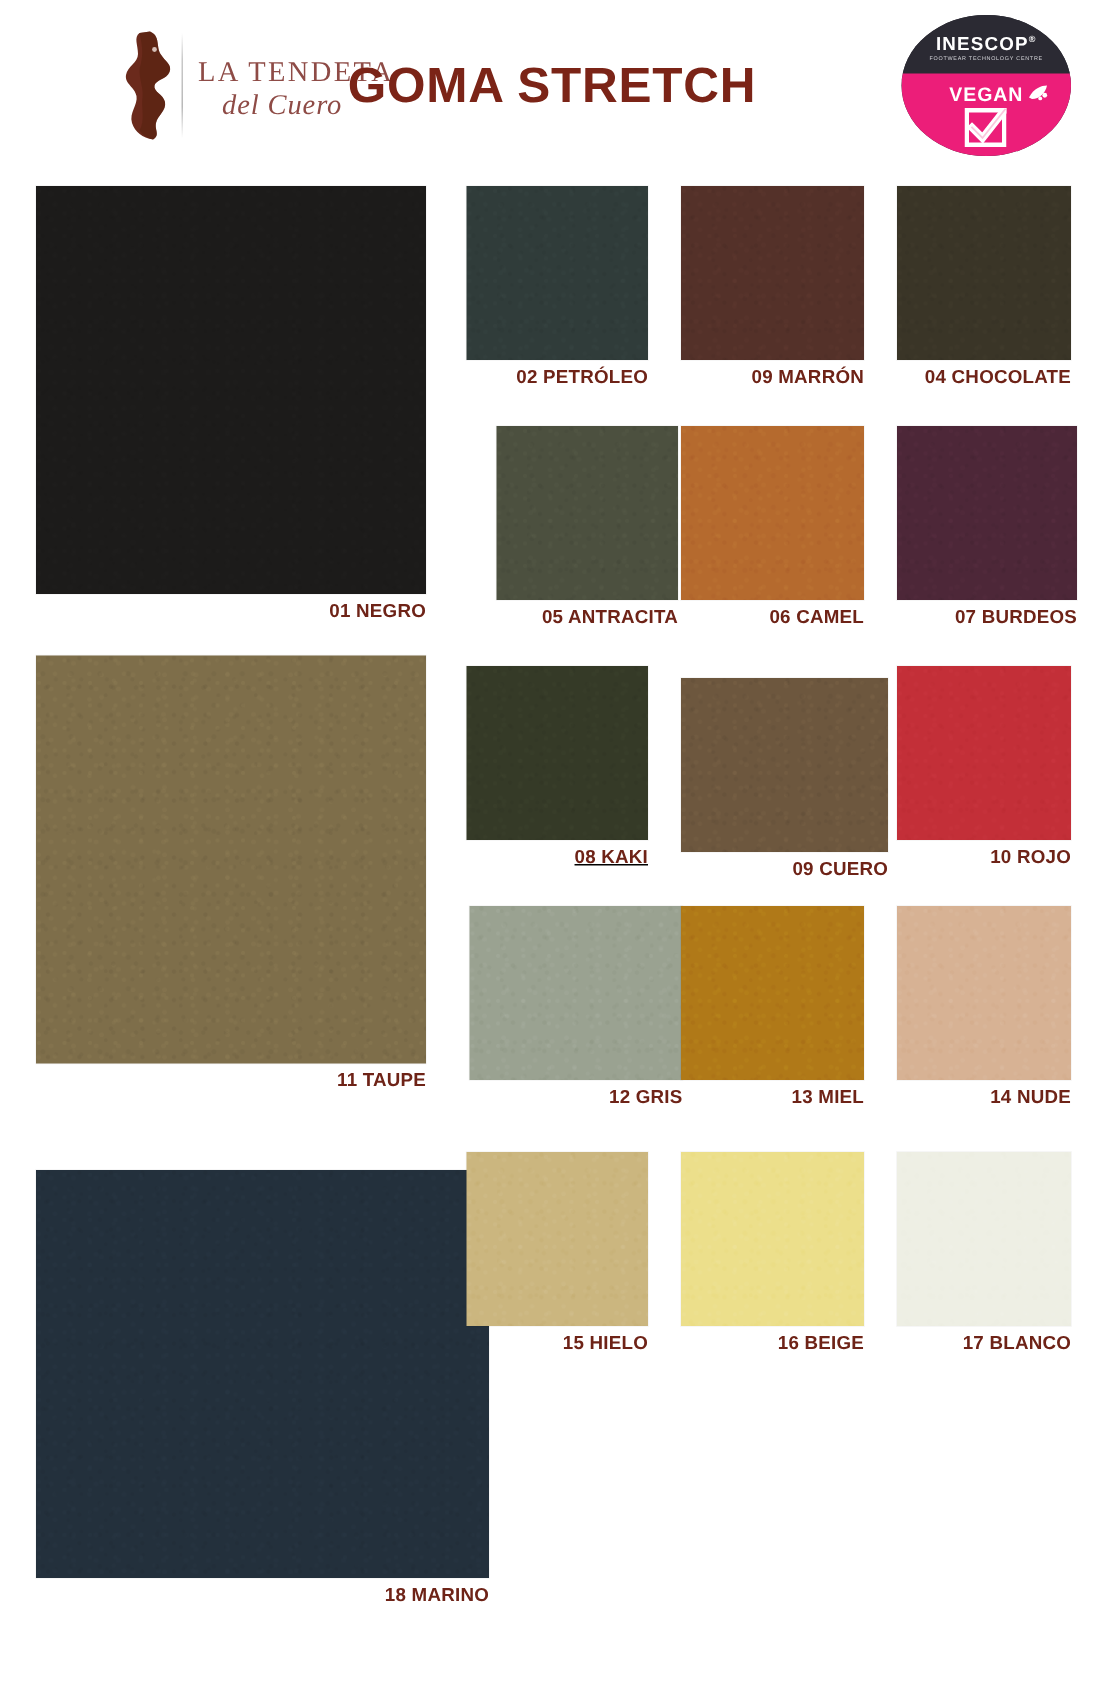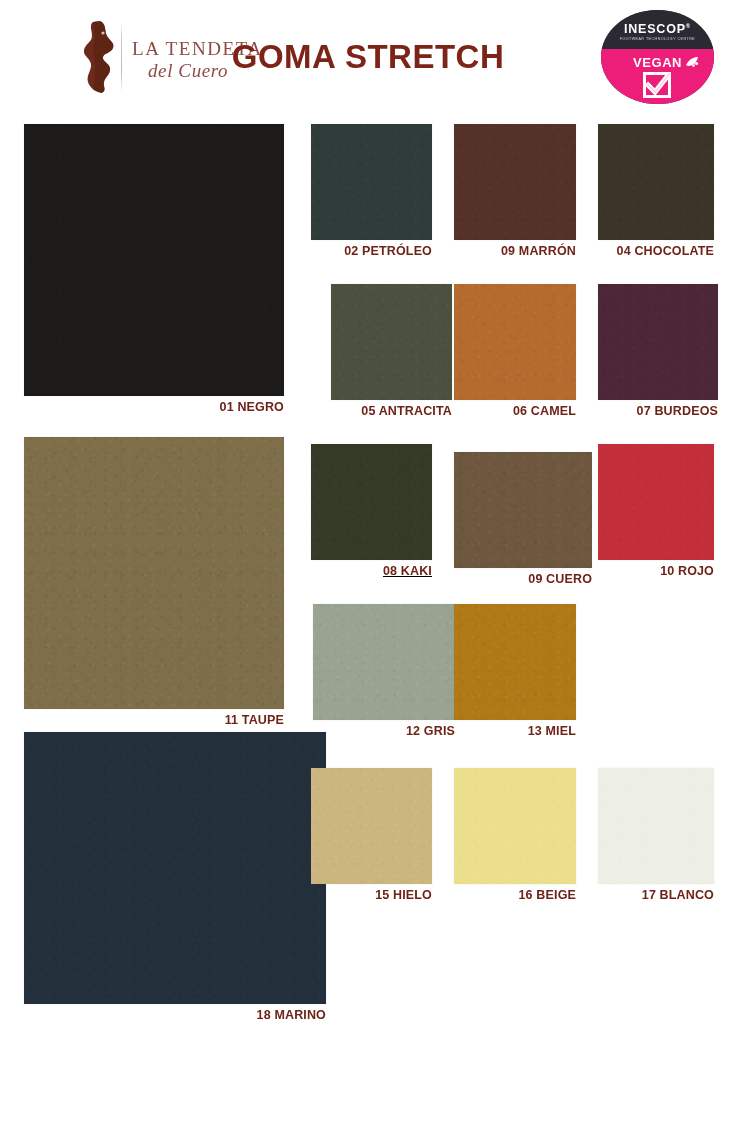--- a/index.html
+++ b/index.html
@@ -123,21 +123,21 @@
     <div class="swatch-cell" style="left:24px;top:12px;width:260px;">
       <div class="swatch" style="height: 272px; background: rgb(28, 27, 26);"></div>
       <div class="swatch-label" style="color: rgb(110, 35, 23);">01 NEGRO</div>
     </div>
 
     <div class="swatch-cell" style="left:24px;top:325px;width:260px;">
       <div class="swatch" style="height: 272px; background: rgb(126, 110, 74);"></div>
       <div class="swatch-label" style="color: rgb(110, 35, 23);">11 TAUPE</div>
     </div>
 
-    <div class="swatch-cell" style="left:24px;top:620px;width:302px;">
+    <div class="swatch-cell" style="left:24px;top:668px;width:302px;">
       <div class="swatch" style="height: 272px; background: rgb(35, 48, 60);"></div>
       <div class="swatch-label" style="color: rgb(110, 35, 23);">18 MARINO</div>
     </div>
 
     <div class="swatch-cell" style="left:311px;top:12px;width:121px;">
       <div class="swatch" style="height: 116px; background: rgb(48, 60, 58);"></div>
       <div class="swatch-label" style="color: rgb(110, 35, 23);">02 PETRÓLEO</div>
     </div>
     <div class="swatch-cell" style="left:454px;top:12px;width:122px;">
       <div class="swatch" style="height: 116px; background: rgb(84, 49, 41);"></div>
@@ -175,20 +175,24 @@
     </div>
 
     <div class="swatch-cell" style="left:313px;top:492px;width:142px;">
       <div class="swatch" style="height: 116px; background: rgb(154, 162, 145);"></div>
       <div class="swatch-label" style="color: rgb(110, 35, 23);">12 GRIS</div>
     </div>
     <div class="swatch-cell" style="left:454px;top:492px;width:122px;">
       <div class="swatch" style="height: 116px; background: rgb(176, 121, 24);"></div>
       <div class="swatch-label" style="color: rgb(110, 35, 23);">13 MIEL</div>
     </div>
+    <div class="swatch-cell" style="left:598px;top:492px;width:116px;">
+      <div class="swatch" style="height: 116px; background: rgb(215, 178, 148);"></div>
+      <div class="swatch-label" style="color: rgb(110, 35, 23);">14 NUDE</div>
+    </div>
 
     <div class="swatch-cell" style="left:311px;top:656px;width:121px;">
       <div class="swatch" style="height: 116px; background: rgb(203, 182, 127);"></div>
       <div class="swatch-label" style="color: rgb(110, 35, 23);">15 HIELO</div>
     </div>
     <div class="swatch-cell" style="left:454px;top:656px;width:122px;">
       <div class="swatch" style="height: 116px; background: rgb(236, 223, 139);"></div>
       <div class="swatch-label" style="color: rgb(110, 35, 23);">16 BEIGE</div>
     </div>
     <div class="swatch-cell" style="left:598px;top:656px;width:116px;">

